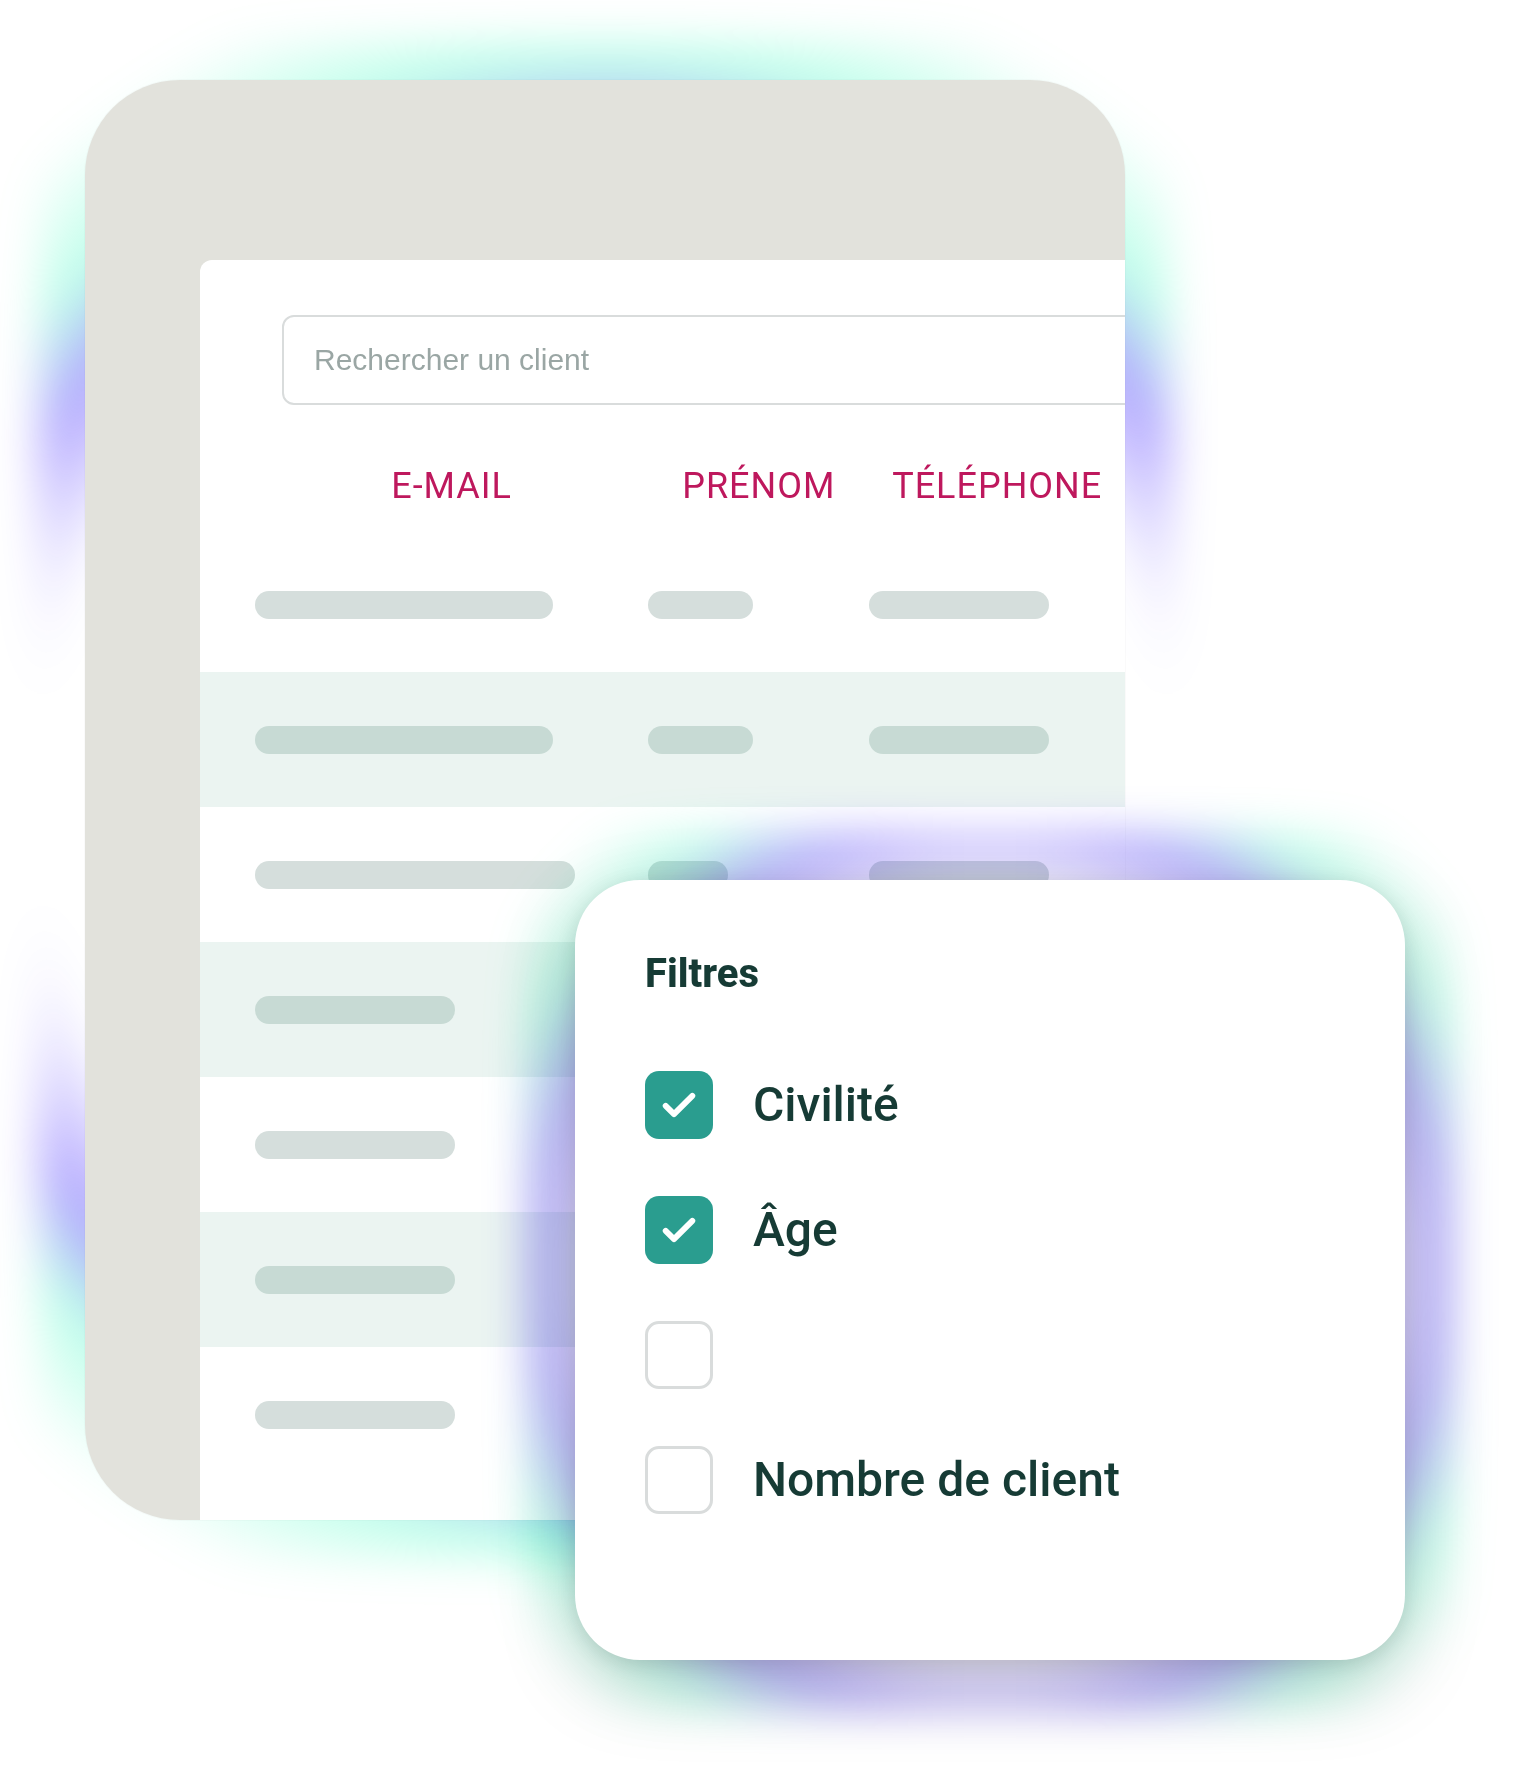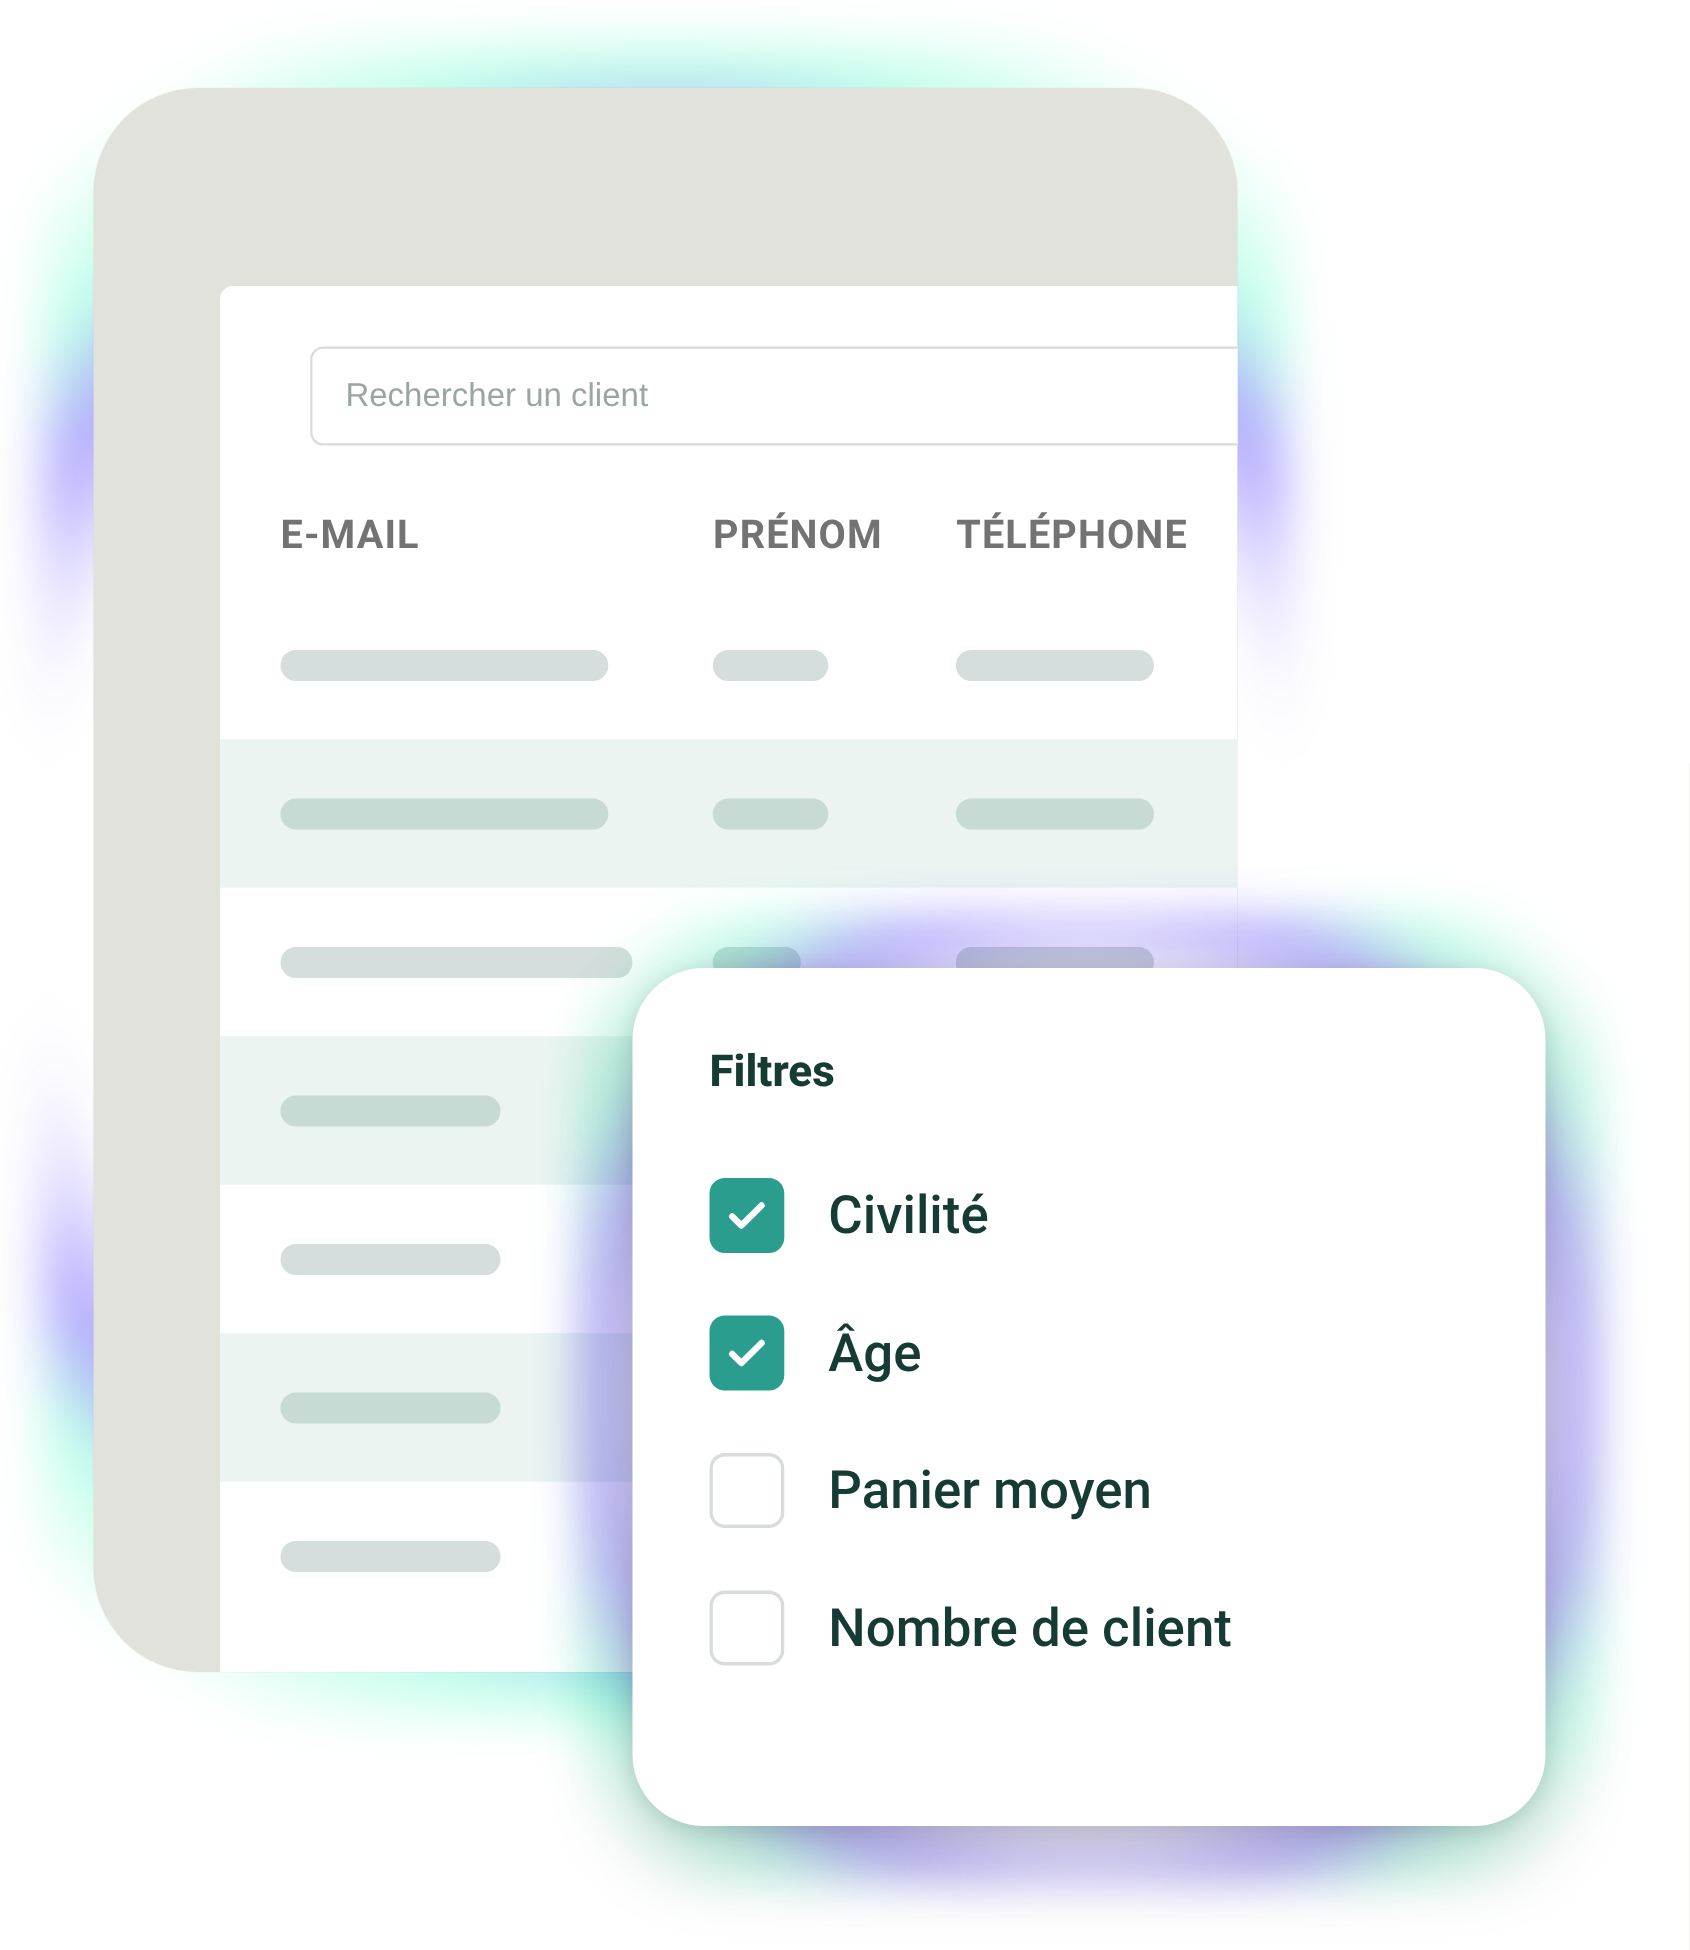--- a/index.html
+++ b/index.html
@@ -66,23 +66,24 @@
   .table {
     margin-top: 60px;
   }
   .thead {
     display: flex;
     padding: 0 0 0 55px;
     gap: 0;
   }
   .th {
     font-size: 36px;
-    font-weight: 700;
+    font-weight: 400;
     letter-spacing: 1px;
-    color: #737373;
+    color: #be185d;
+    text-align: center;
   }
   .col-email { width: 400px; }
   .col-prenom { width: 225px; }
   .col-tel { width: 260px; }
 
   .tbody { margin-top: 30px; }
   .tr {
     height: 135px;
     display: flex;
     align-items: center;
@@ -264,20 +265,19 @@
     <div class="cbox checked">
       <svg viewBox="0 0 24 24">
           <path d="M4 12.5l5 5L20 6.5" fill="none" stroke="#fff" stroke-width="3.5" stroke-linecap="round" stroke-linejoin="round"></path>
         </svg>
     </div>
     <div class="filter-label">Âge</div>
   </div>
 
   <div class="filter-row">
     <div class="cbox unchecked"></div>
-    <div class="filter-label">Panier moyen</div>
   </div>
 
   <div class="filter-row">
     <div class="cbox unchecked"></div>
     <div class="filter-label">Nombre de client</div>
   </div>
 </div>
 
 </body></html>

